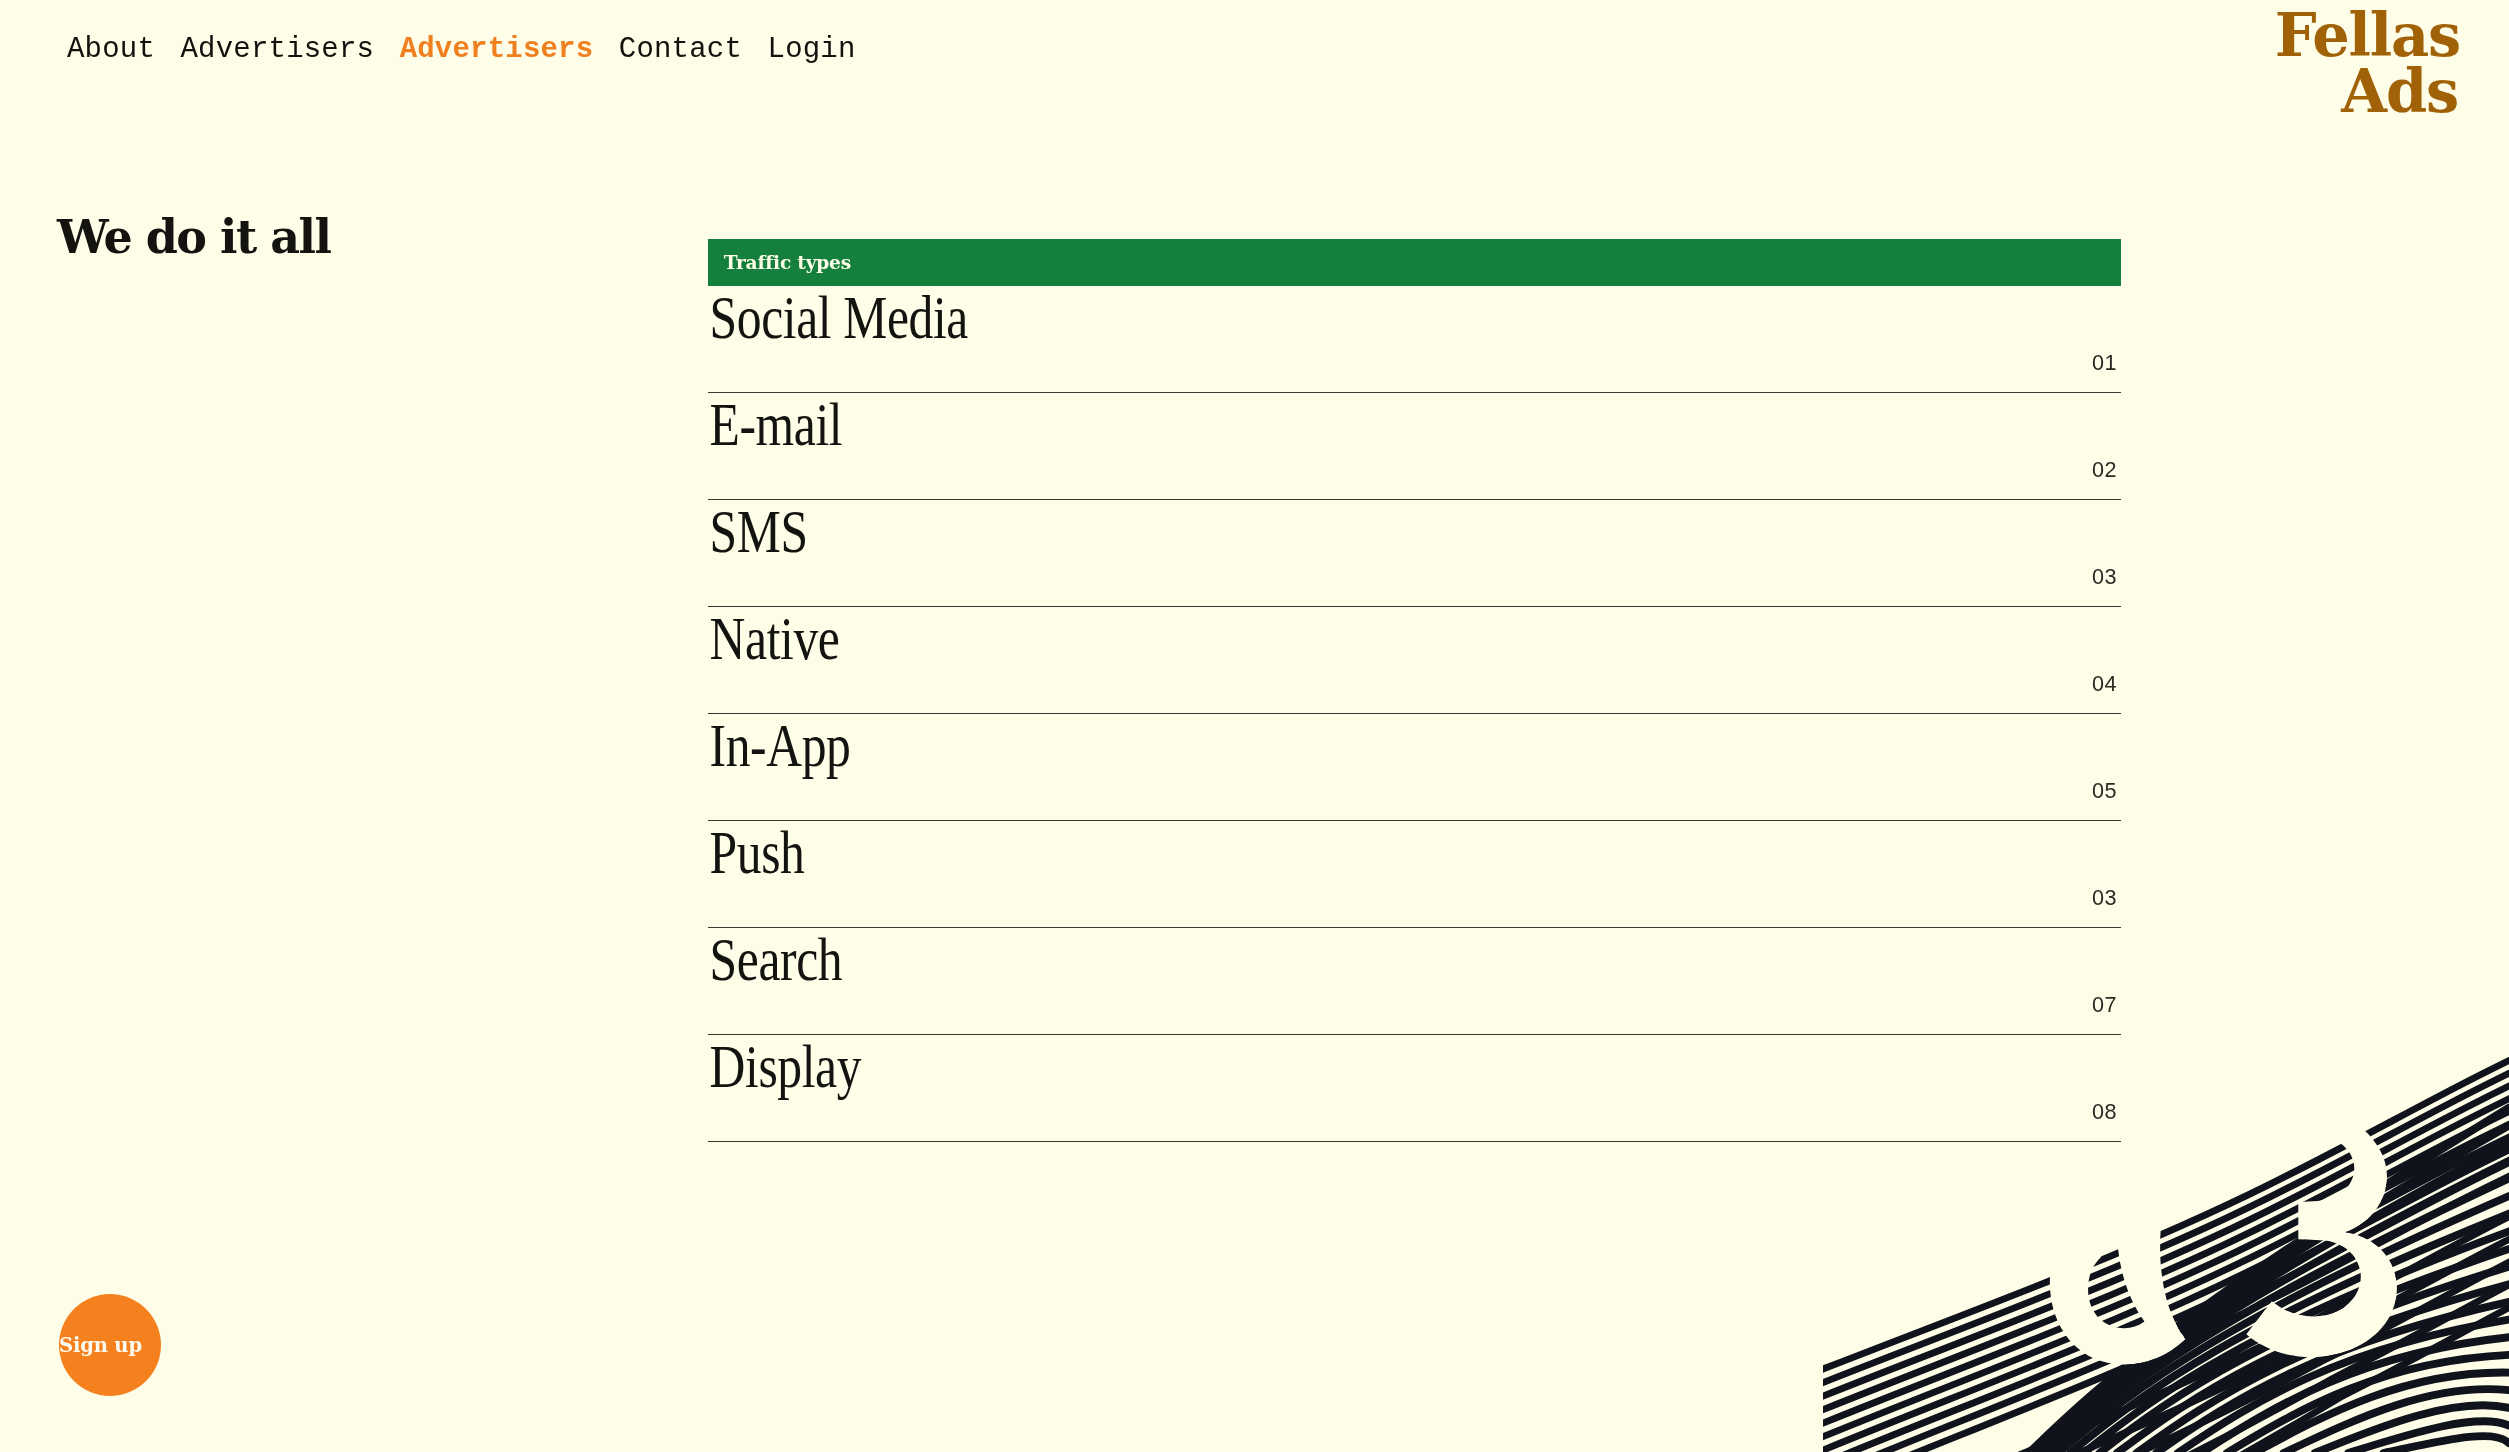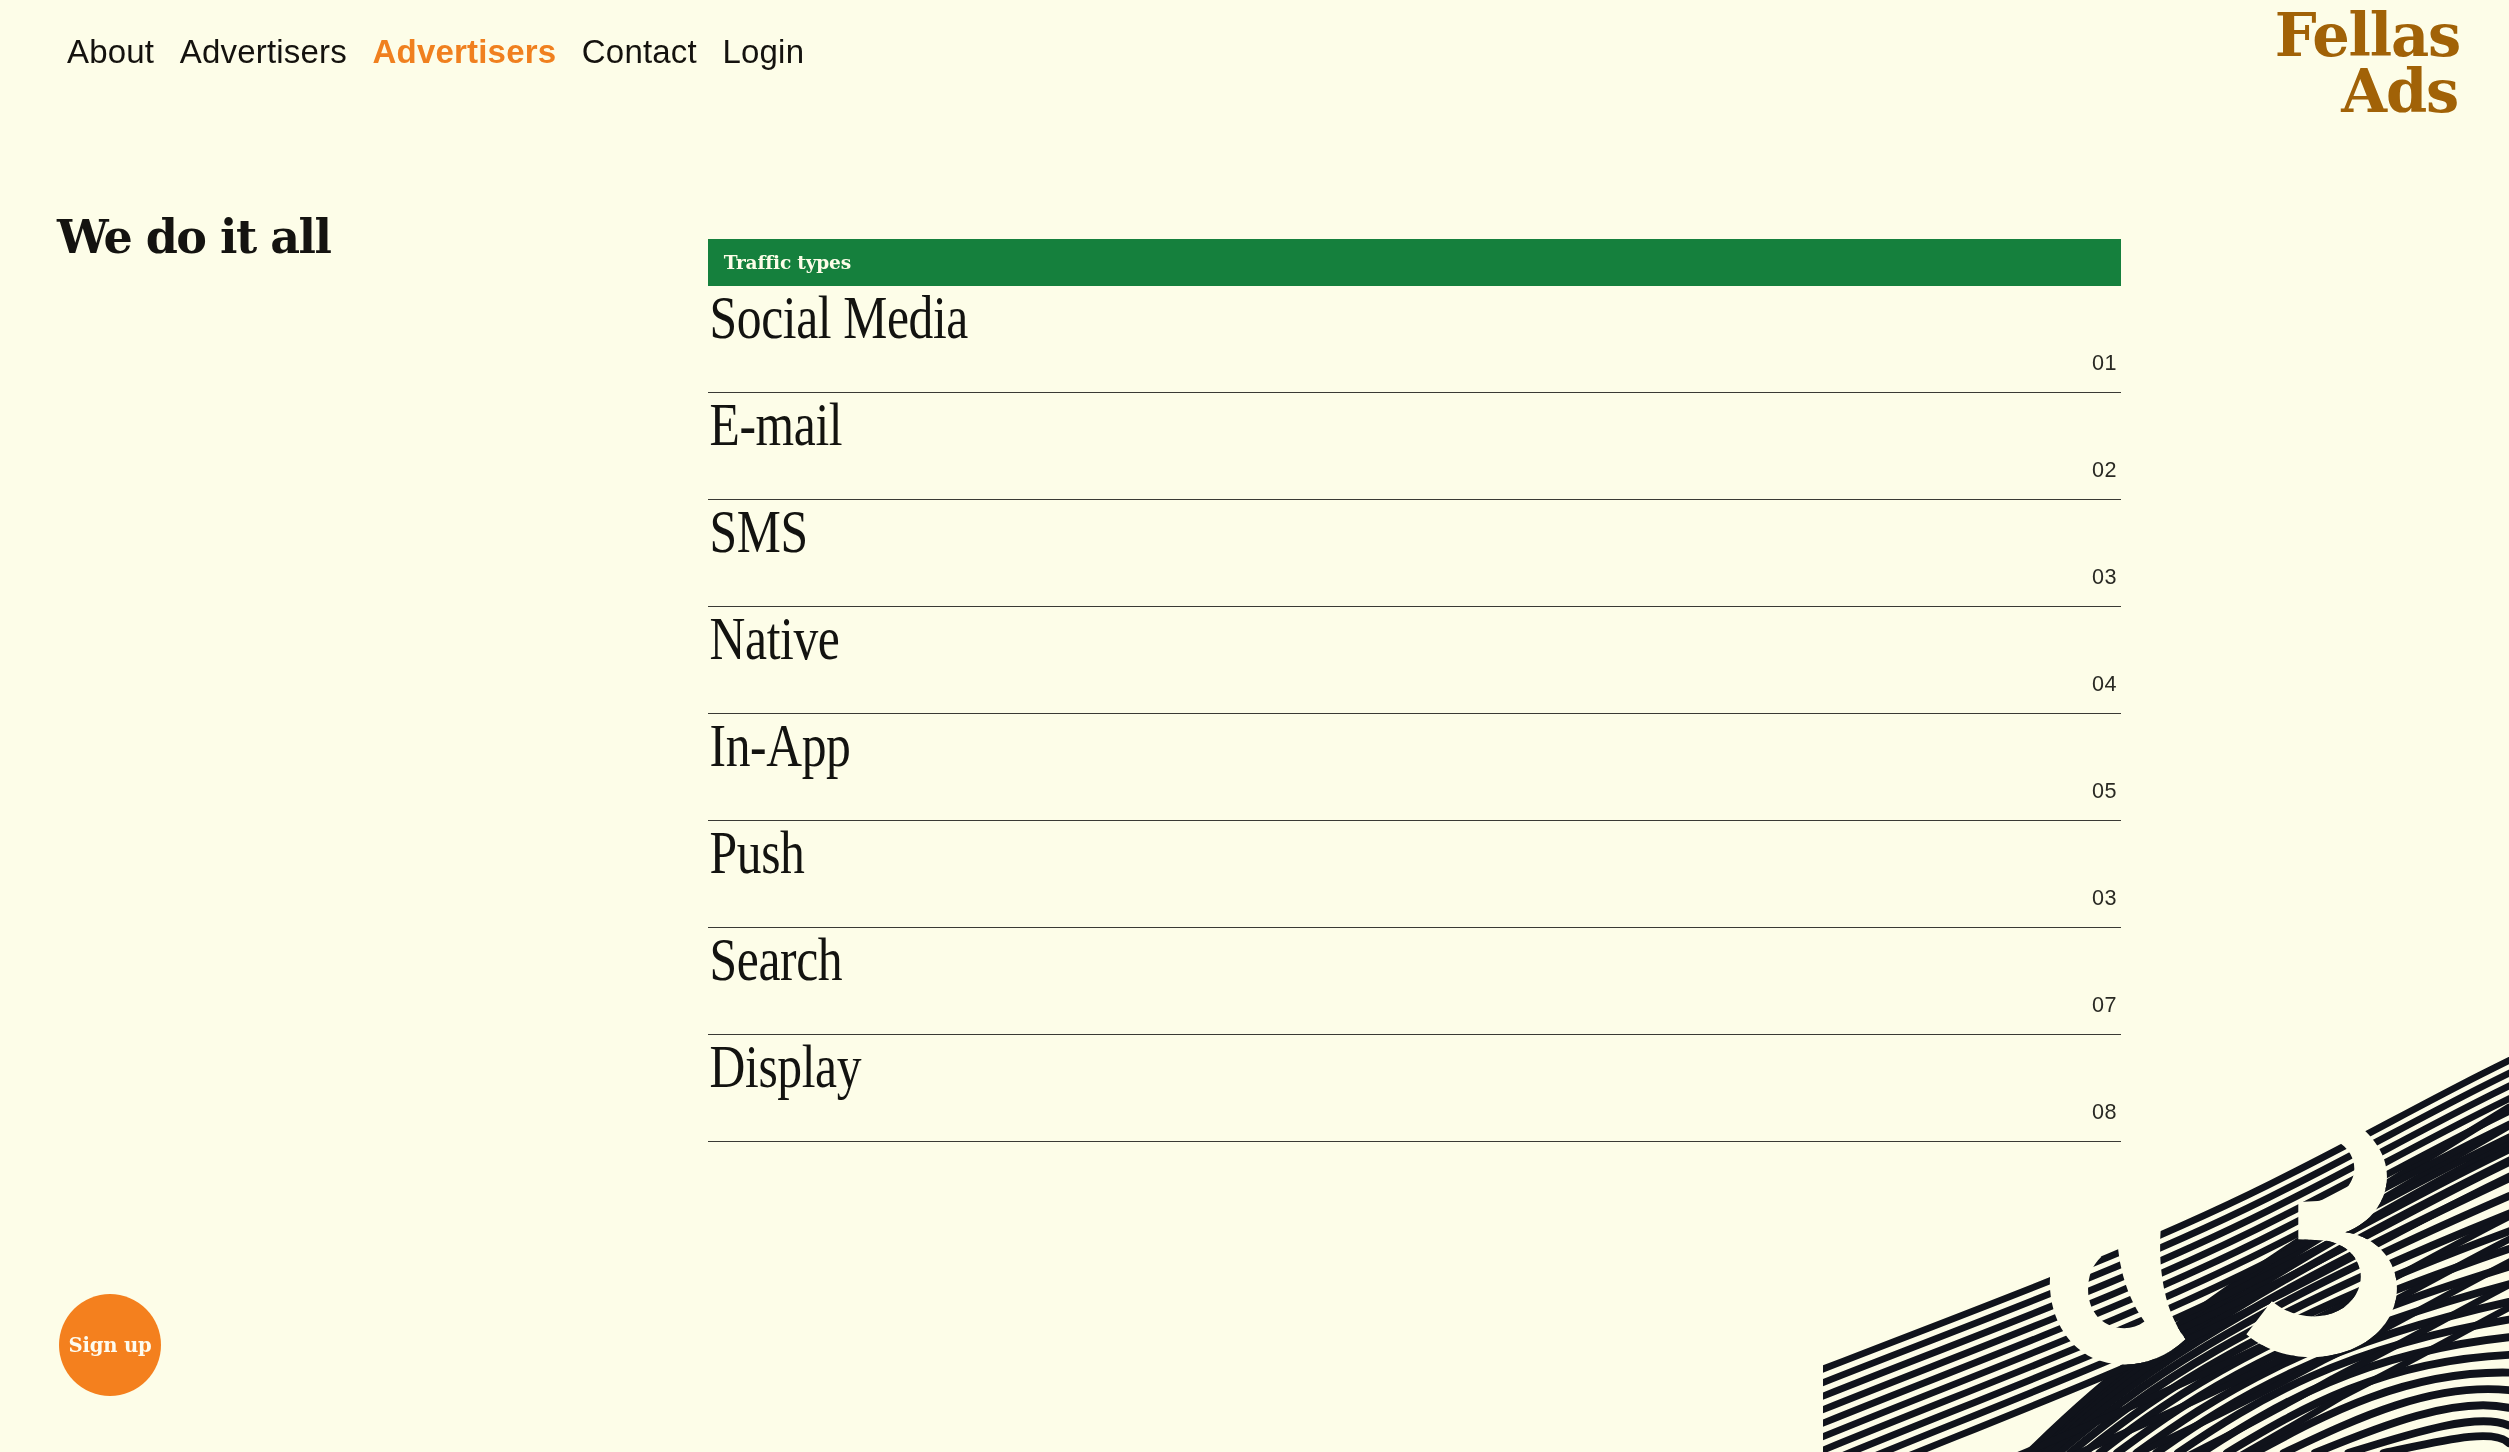--- a/index.html
+++ b/index.html
@@ -30,22 +30,22 @@
   .main-nav {
     position:absolute;
     left:67px;
     top:33px;
     display:flex;
     align-items:baseline;
     gap:25.5px;
   }
 
   .nav-link {
-    font-family:Liberation Sans, sans-serif;
-    font-size:33px;
+    font-family:Liberation Mono, monospace;
+    font-size:29px;
     letter-spacing:0.2px;
     color:#14120E;
     text-decoration:none;
     white-space:nowrap;
     cursor:pointer;
     font-weight:400;
     text-align:right;
   }
 
   .nav-link.is-active {
@@ -145,21 +145,20 @@
     position:absolute;
     left:59px;
     top:1294px;
     width:102px;
     height:102px;
     border-radius:50%;
     background:#F4801E;
     border:none;
     display:flex;
     align-items:center;
-    justify-content:center;
     cursor:pointer;
     z-index:30;
     padding:0;
   }
 
   .signup-button-label {
     font-family:"DejaVu Serif", "Liberation Serif", serif;
     font-weight:700;
     font-size:19.6px;
     color:#FDFBEF;

